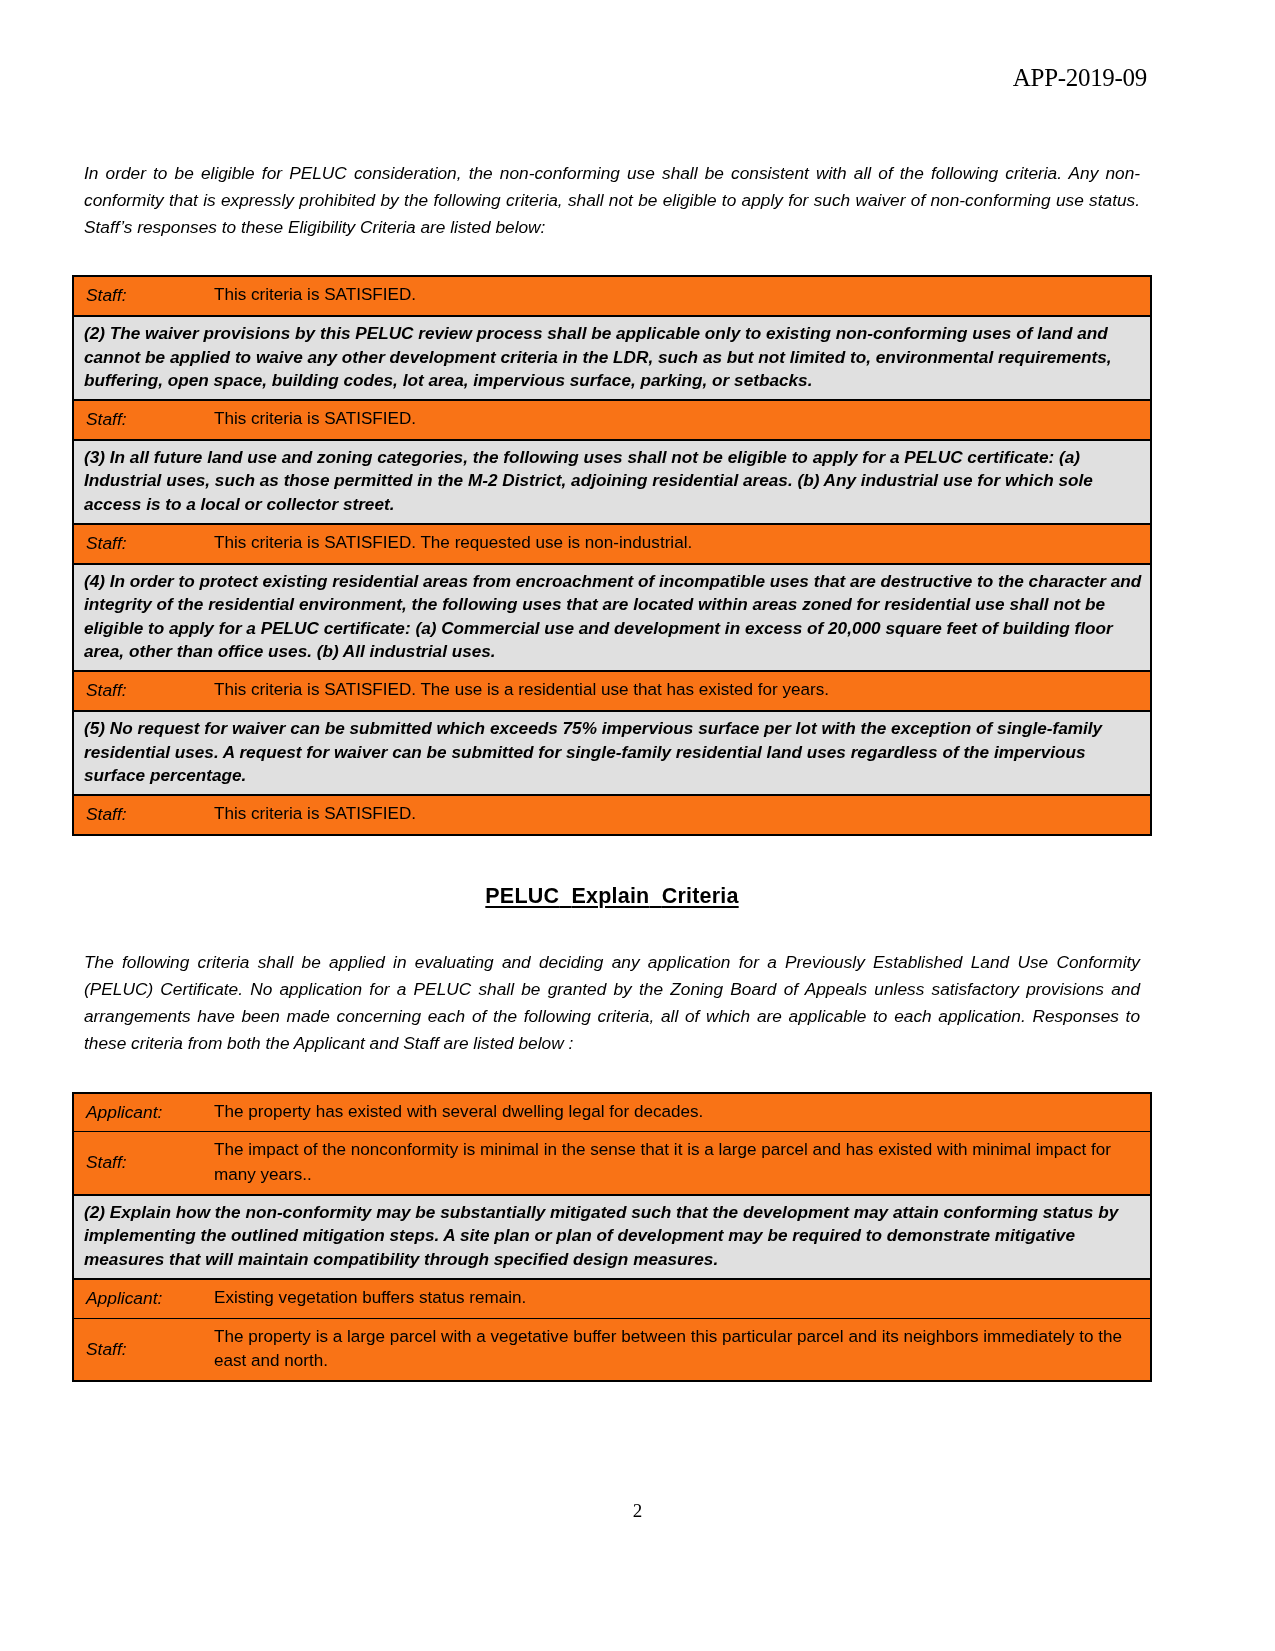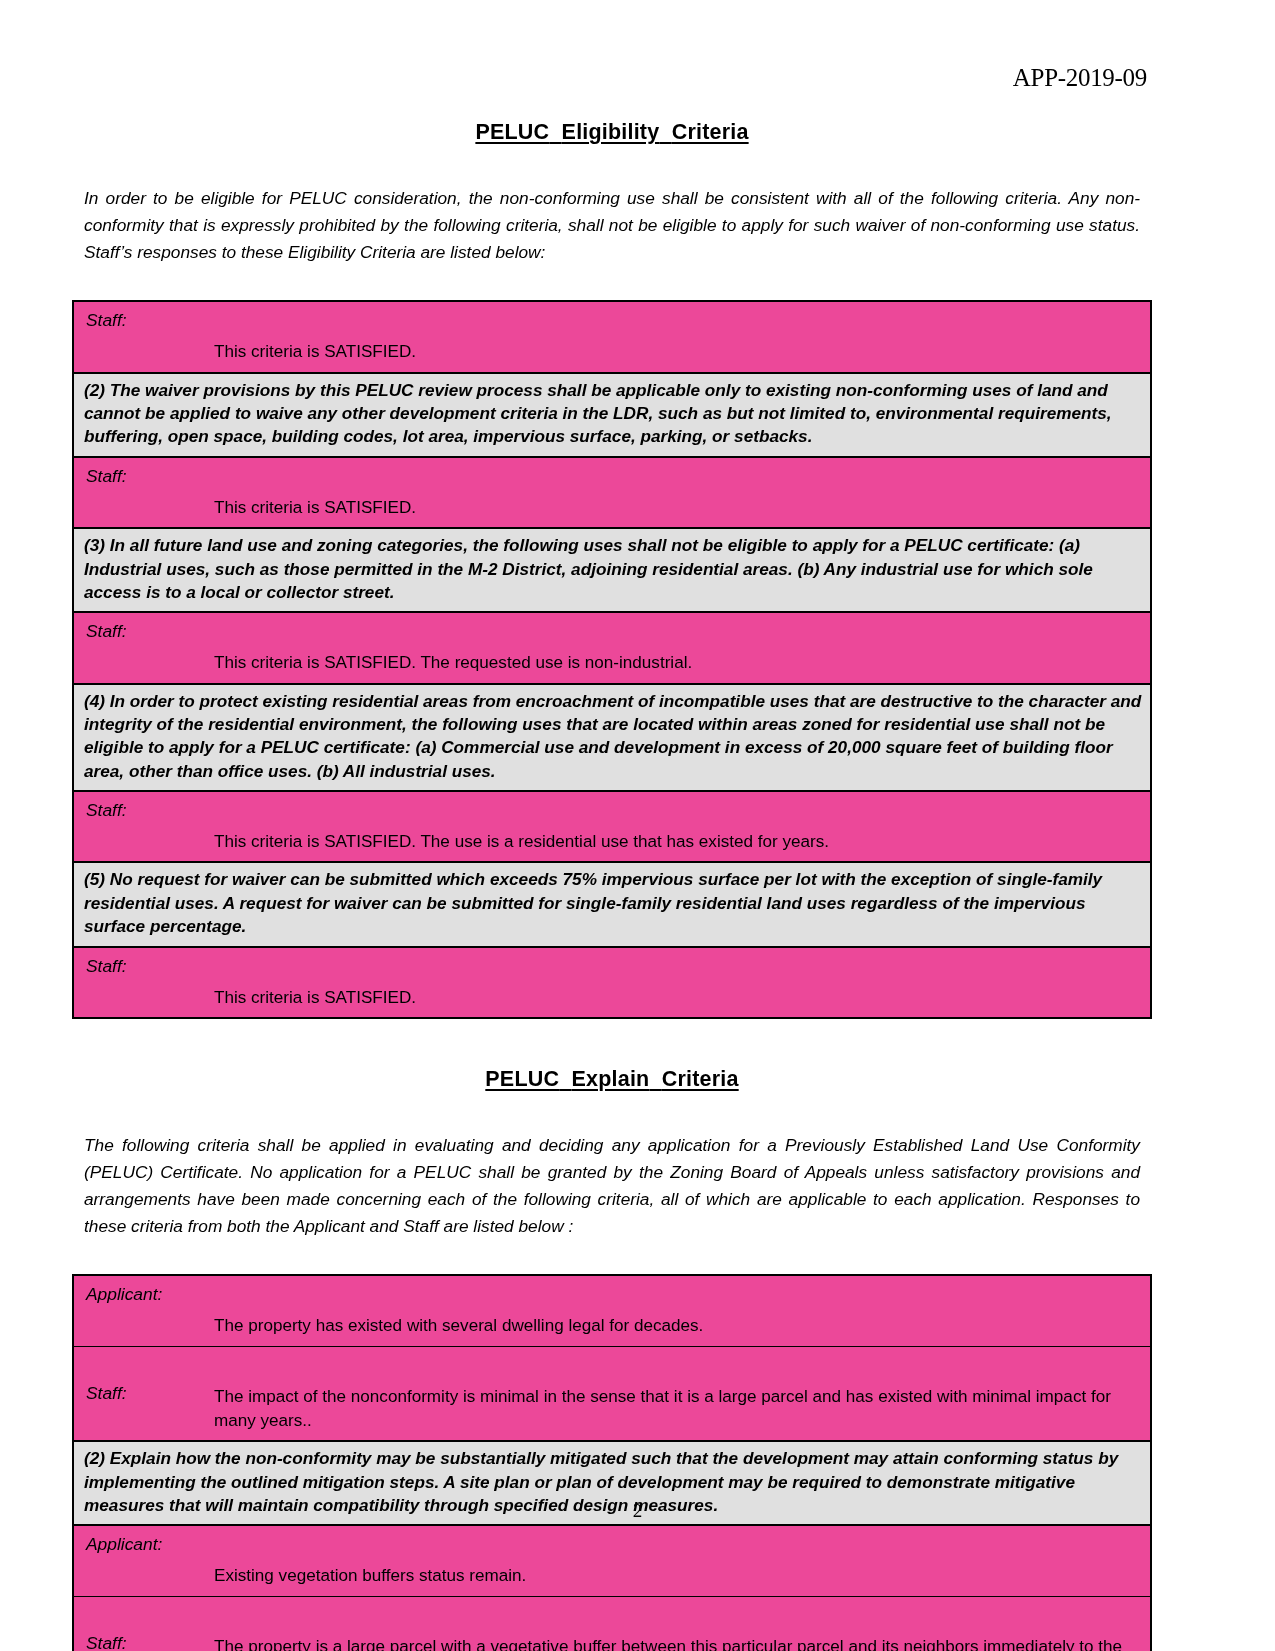--- a/index.html
+++ b/index.html
@@ -78,42 +78,41 @@
     border-bottom: 2.5px solid #000;
     padding: 5px 8px 7px 10px;
   }
   tr.crit-row .crit-text {
     font-size: 17.2px;
     font-weight: bold;
     font-style: italic;
     line-height: 1.36;
   }
   tr.resp-row td {
-    background: #ec4899;
+    background: #f97316;
     padding: 0;
   }
   .resp-wrap {
     display: flex;
     align-items: flex-start;
     padding: 6px 8px 7px 12px;
   }
   .resp-wrap.centered {
     align-items: center;
   }
   .resp-label {
     flex: 0 0 128px;
     font-size: 17.4px;
     font-style: italic;
     line-height: 1.42;
   }
   .resp-value {
     flex: 1 1 auto;
     font-size: 17.1px;
     line-height: 1.42;
-    margin-top: 32px;
   }
   .review-label {
     flex: 0 0 128px;
   }
   .page-number {
     position: absolute;
     left: 0;
     right: 0;
     top: 1500px;
     text-align: center;
@@ -123,21 +122,20 @@
 </style>
 </head>
 <body>
 
 <div class="page">
 
   <div class="doc-header">APP-2019-09</div>
 
   <div class="content">
 
-    <h1 class="section-title"><span class="u"><span>PELUC</span>&nbsp; <span>Eligibility</span>&nbsp; <span>Criteria</span></span></h1>
 
     <div class="spacer-a"></div>
 
     <p class="intro">In order to be eligible for PELUC consideration, the non-conforming use shall be consistent with all of the following criteria.  Any non-conformity that is expressly prohibited by the following criteria, shall not be eligible to apply for such waiver of non-conforming use status.  Staff’s responses to these Eligibility Criteria are listed below:</p>
 
     <div class="spacer-b"></div>
 
     <table class="crit">
       <tbody>
         <tr class="resp-row">

